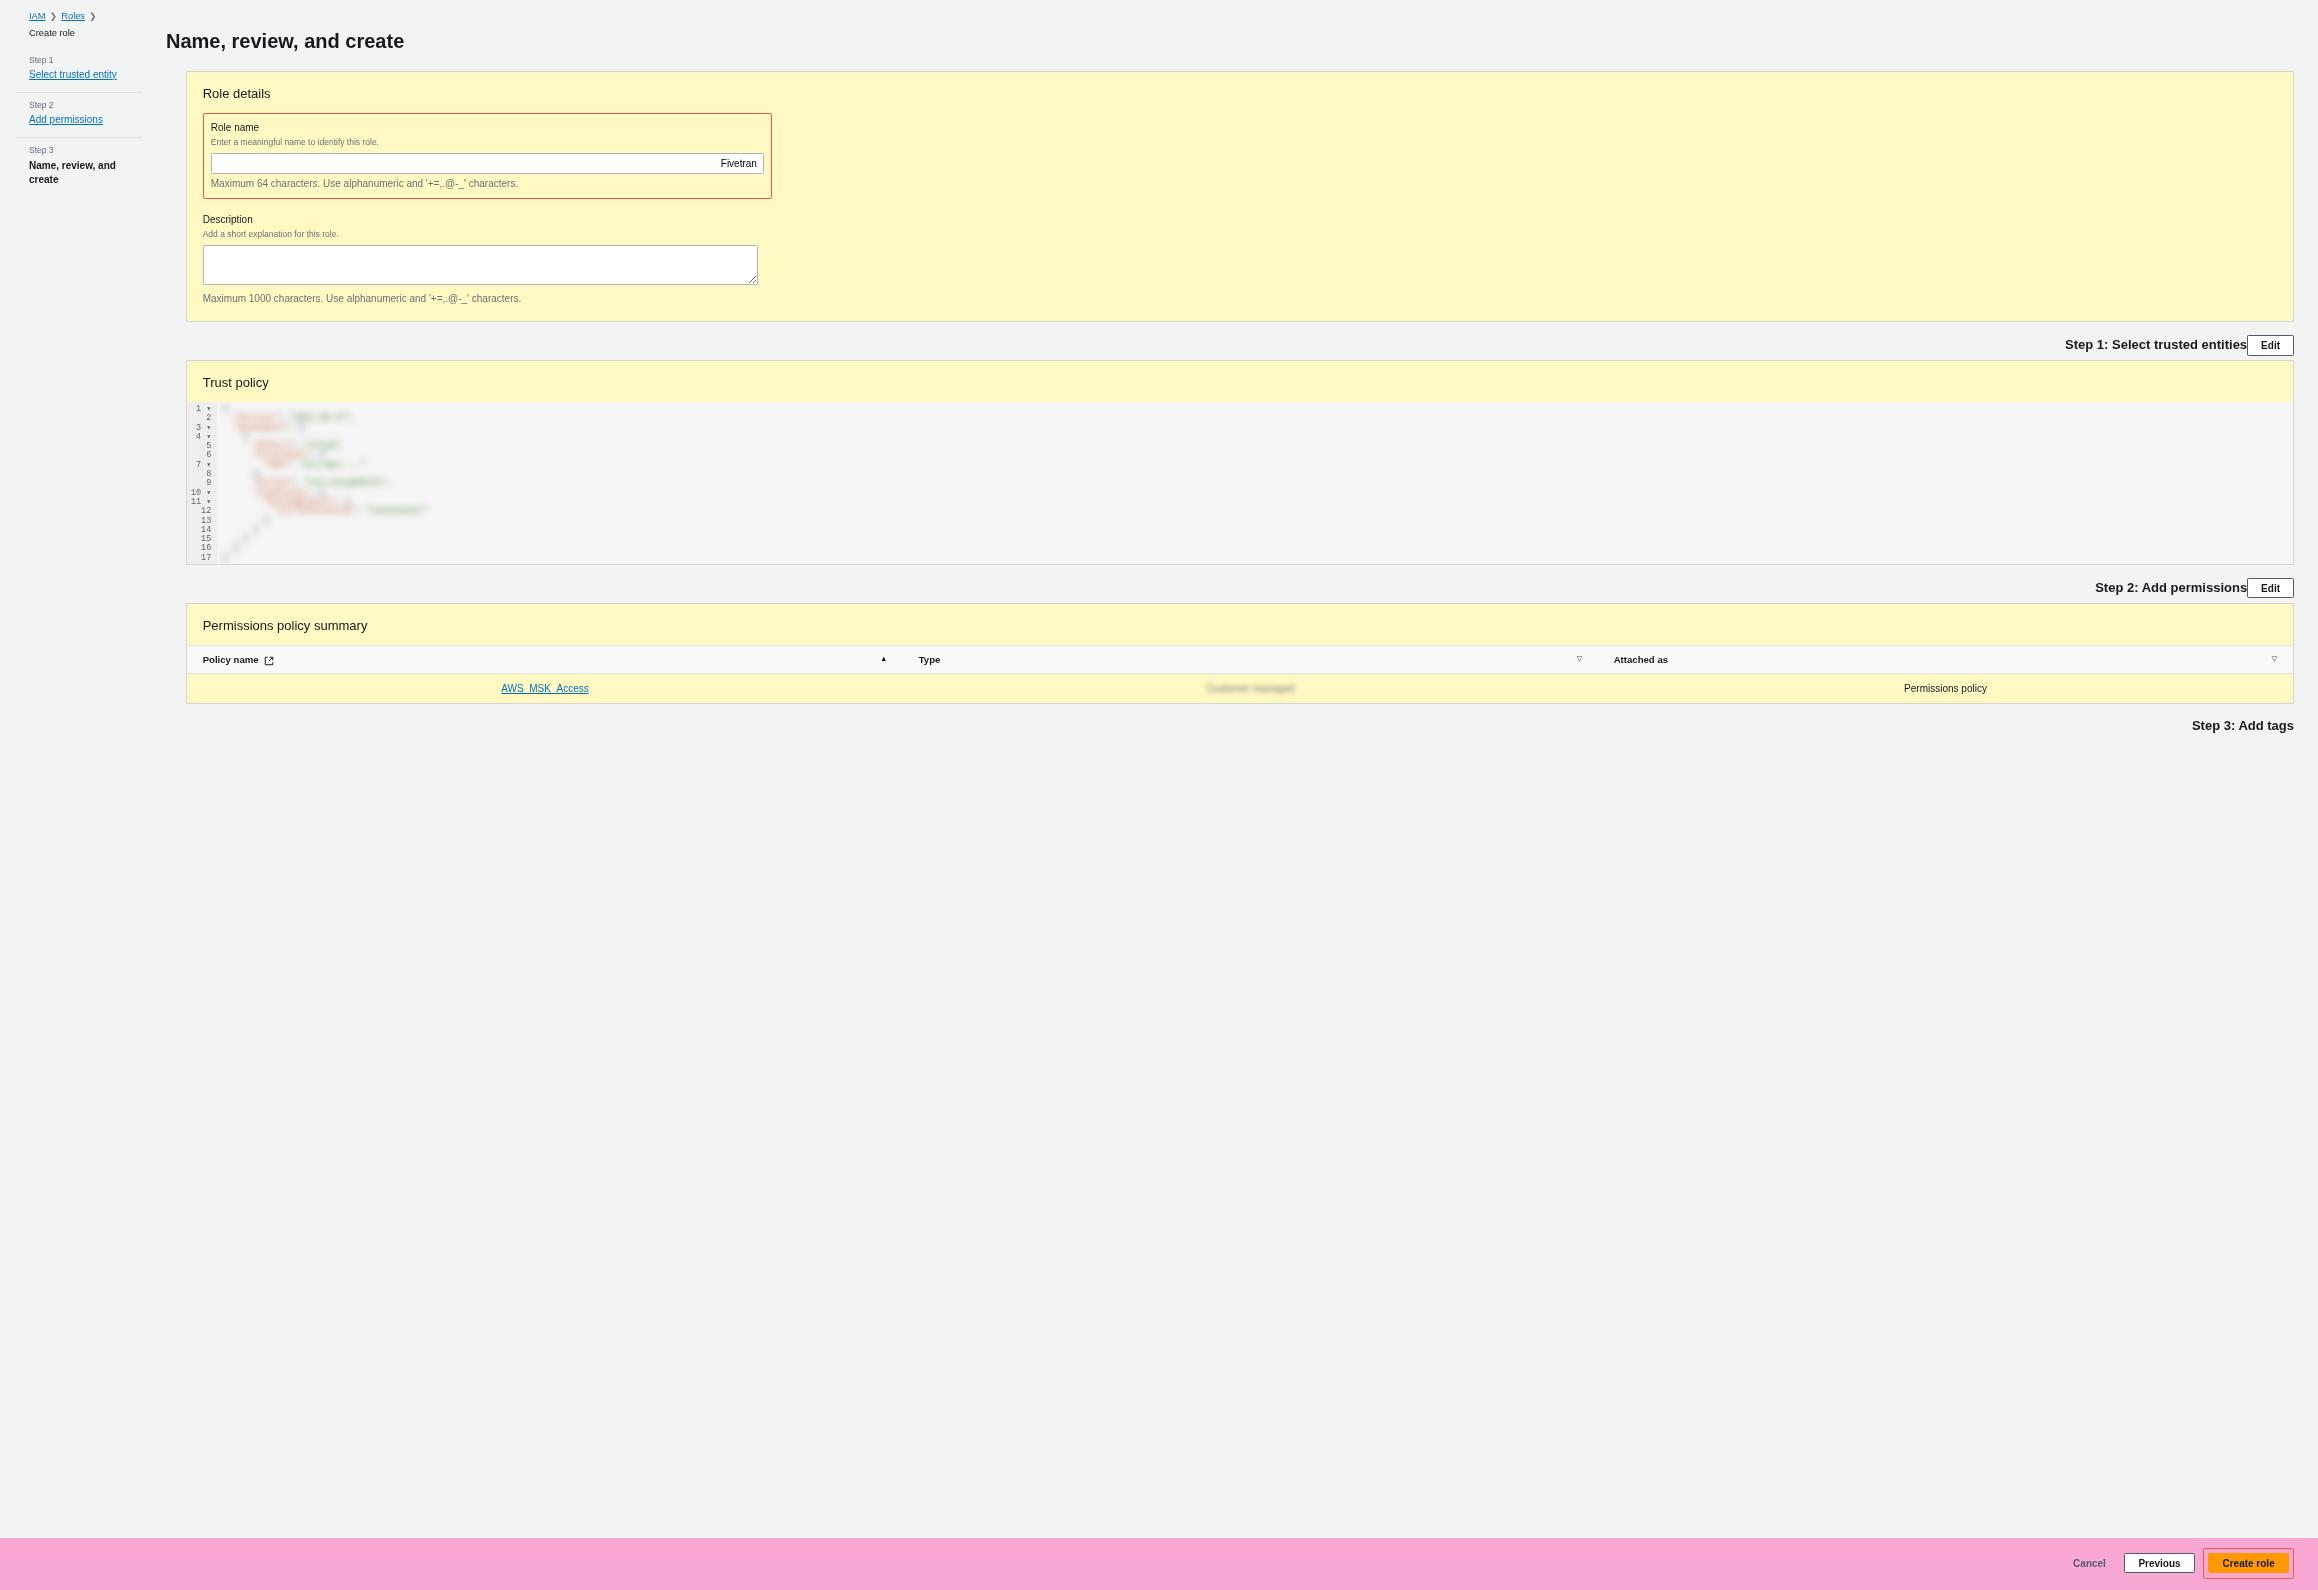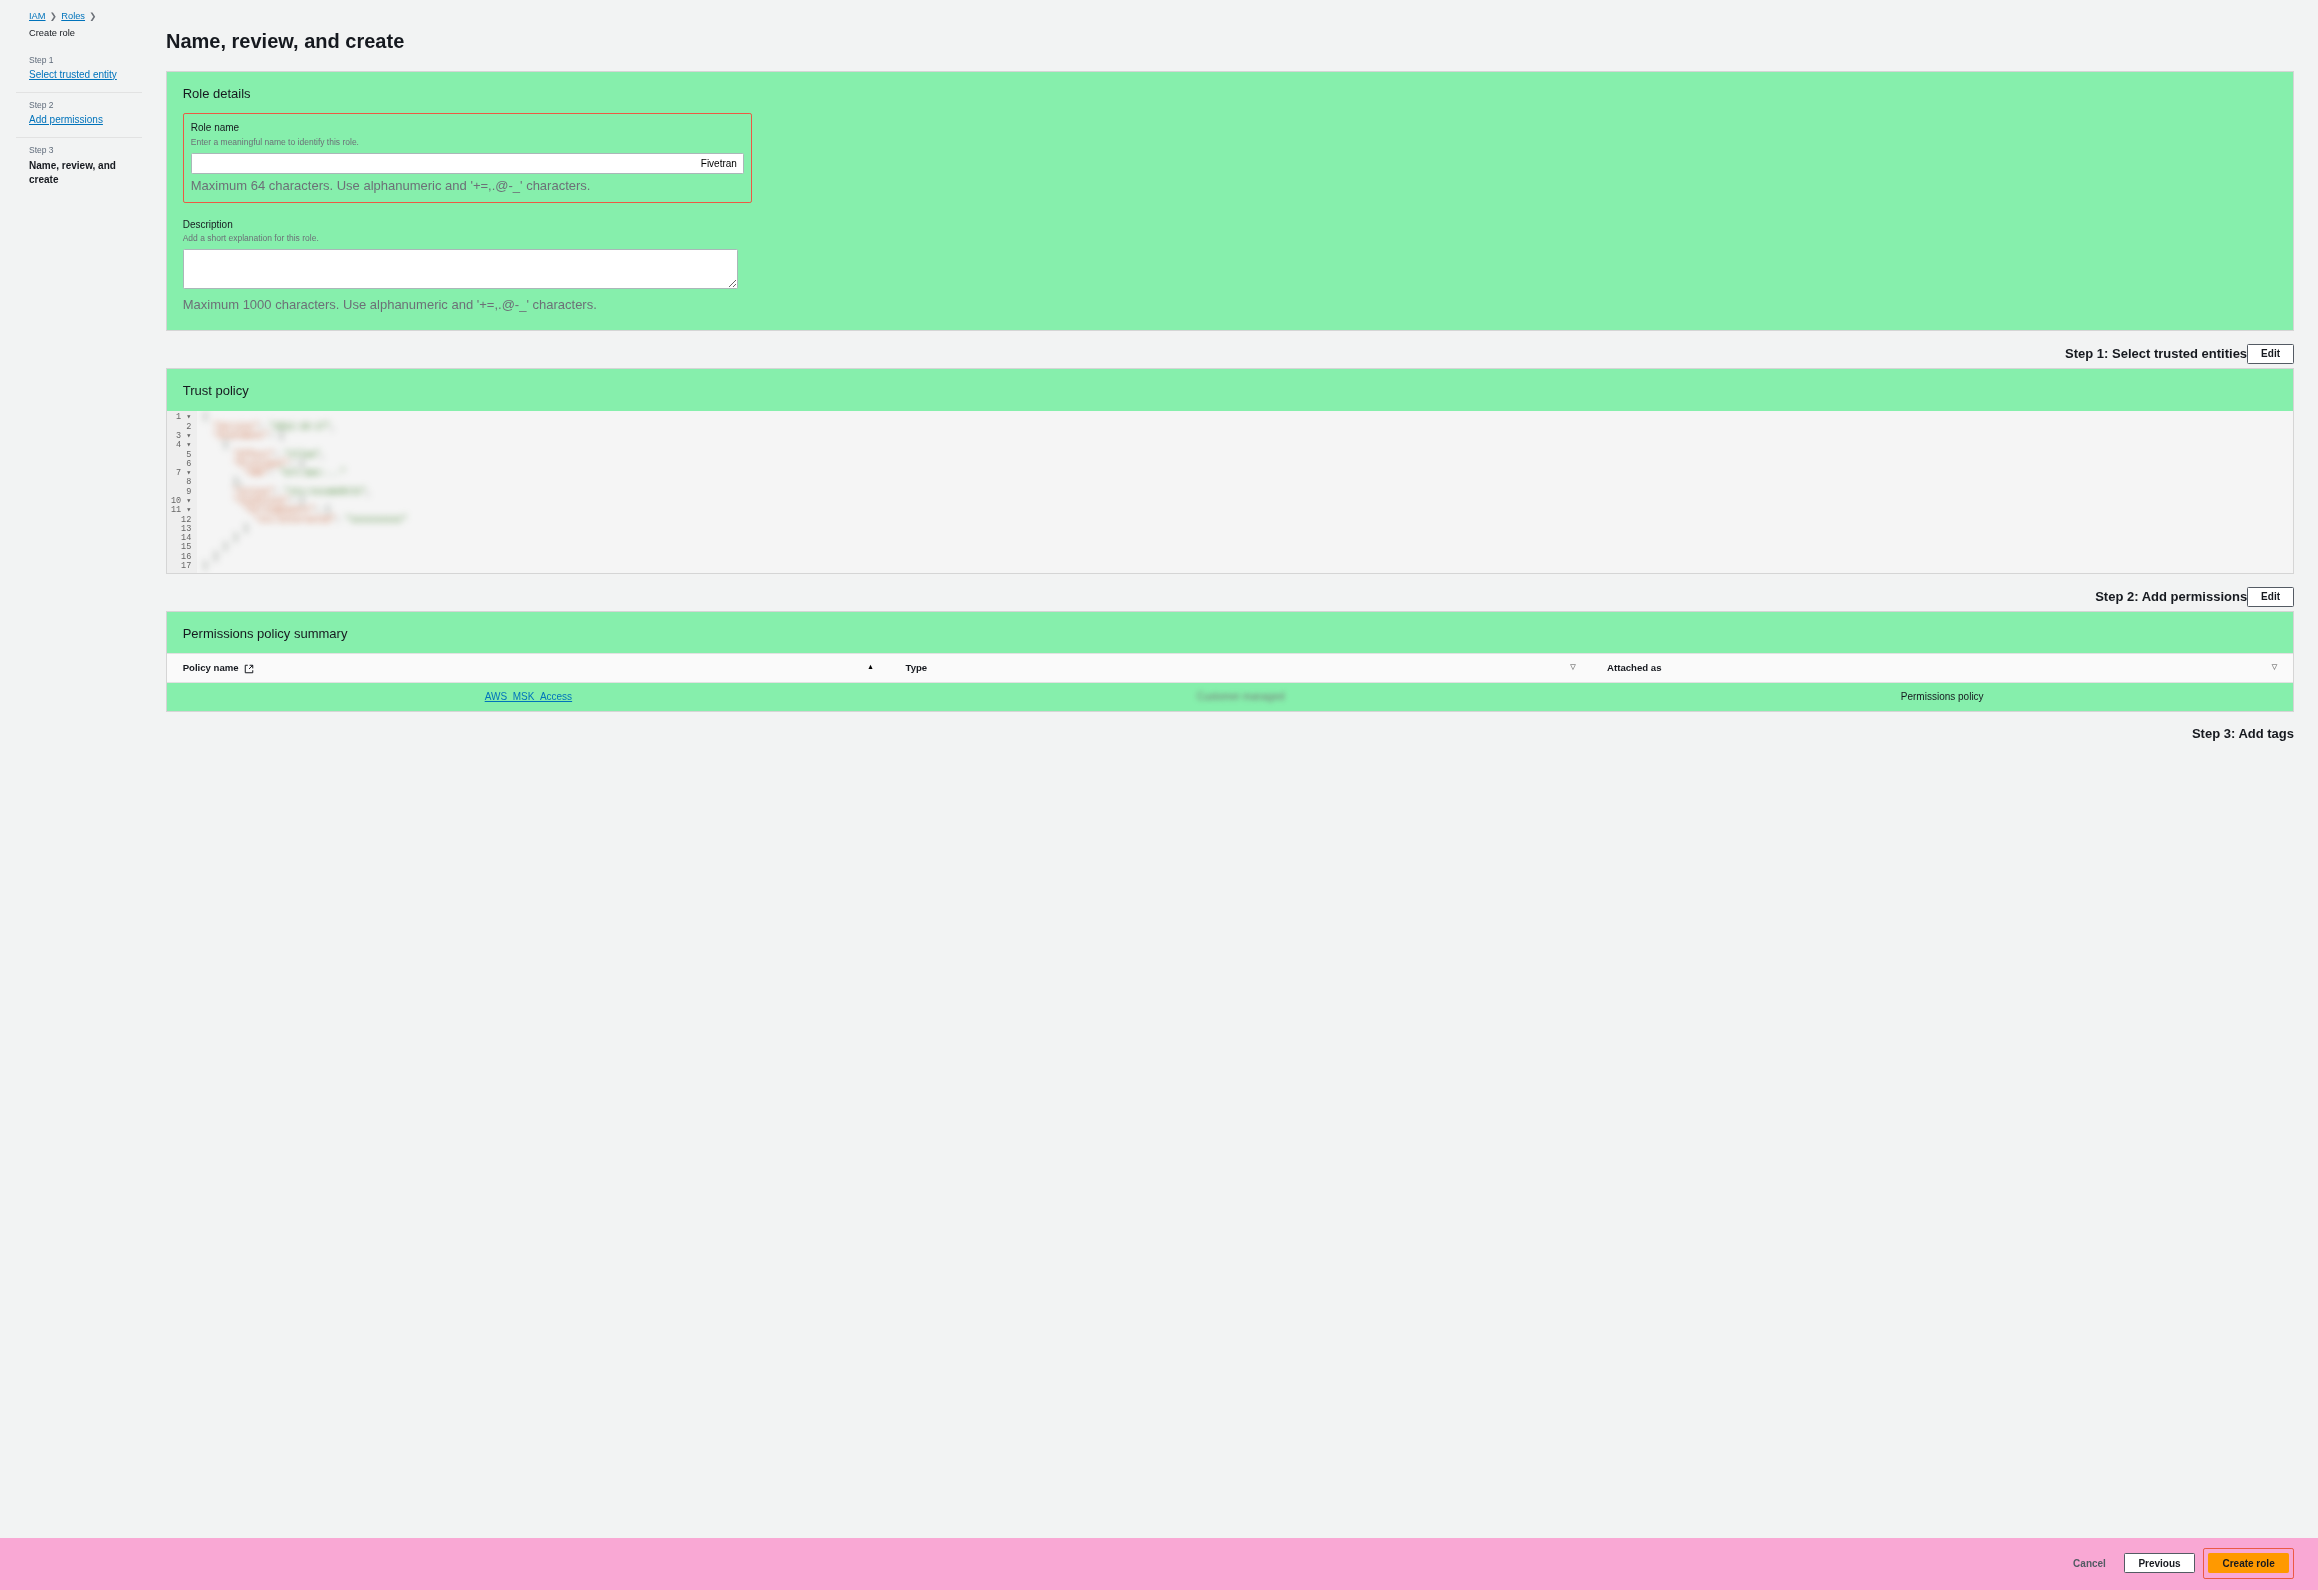--- a/index.html
+++ b/index.html
@@ -63,23 +63,24 @@
     flex: 1;
     padding: 14.2px 24px 85px 24px;
   }
   h1.page-title {
     font-size: 20px;
     font-weight: 700;
     margin: 13px 0 15.7px 0;
   }
 
   .panel {
-    background: #86efac;
+    background: #fef9c3;
     border: 0.7px solid #d5d5d5;
     margin-bottom: 13px;
+    margin-left: 20px;
   }
   .panel-header {
     padding: 13px 15.7px 10px 15.7px;
     font-size: 13px;
     font-weight: 400;
   }
   .panel-body {
     padding: 0 15.7px 15.7px 15.7px;
   }
 
@@ -96,21 +97,21 @@
     font-size: 10px;
     color: #16191f;
     margin-bottom: 1.4px;
   }
   .field-help {
     font-size: 8.5px;
     color: #6c7077;
     margin-bottom: 4.3px;
   }
   .field-constraint {
-    font-size: 13px;
+    font-size: 10px;
     color: #6c7077;
     margin-top: 2.8px;
   }
   input[type="text"], textarea {
     width: 100%;
     padding: 4.3px 5.7px;
     font-size: 10px;
     border: 0.7px solid #aab7b8;
     border-radius: 1.4px;
     font-family: inherit;

